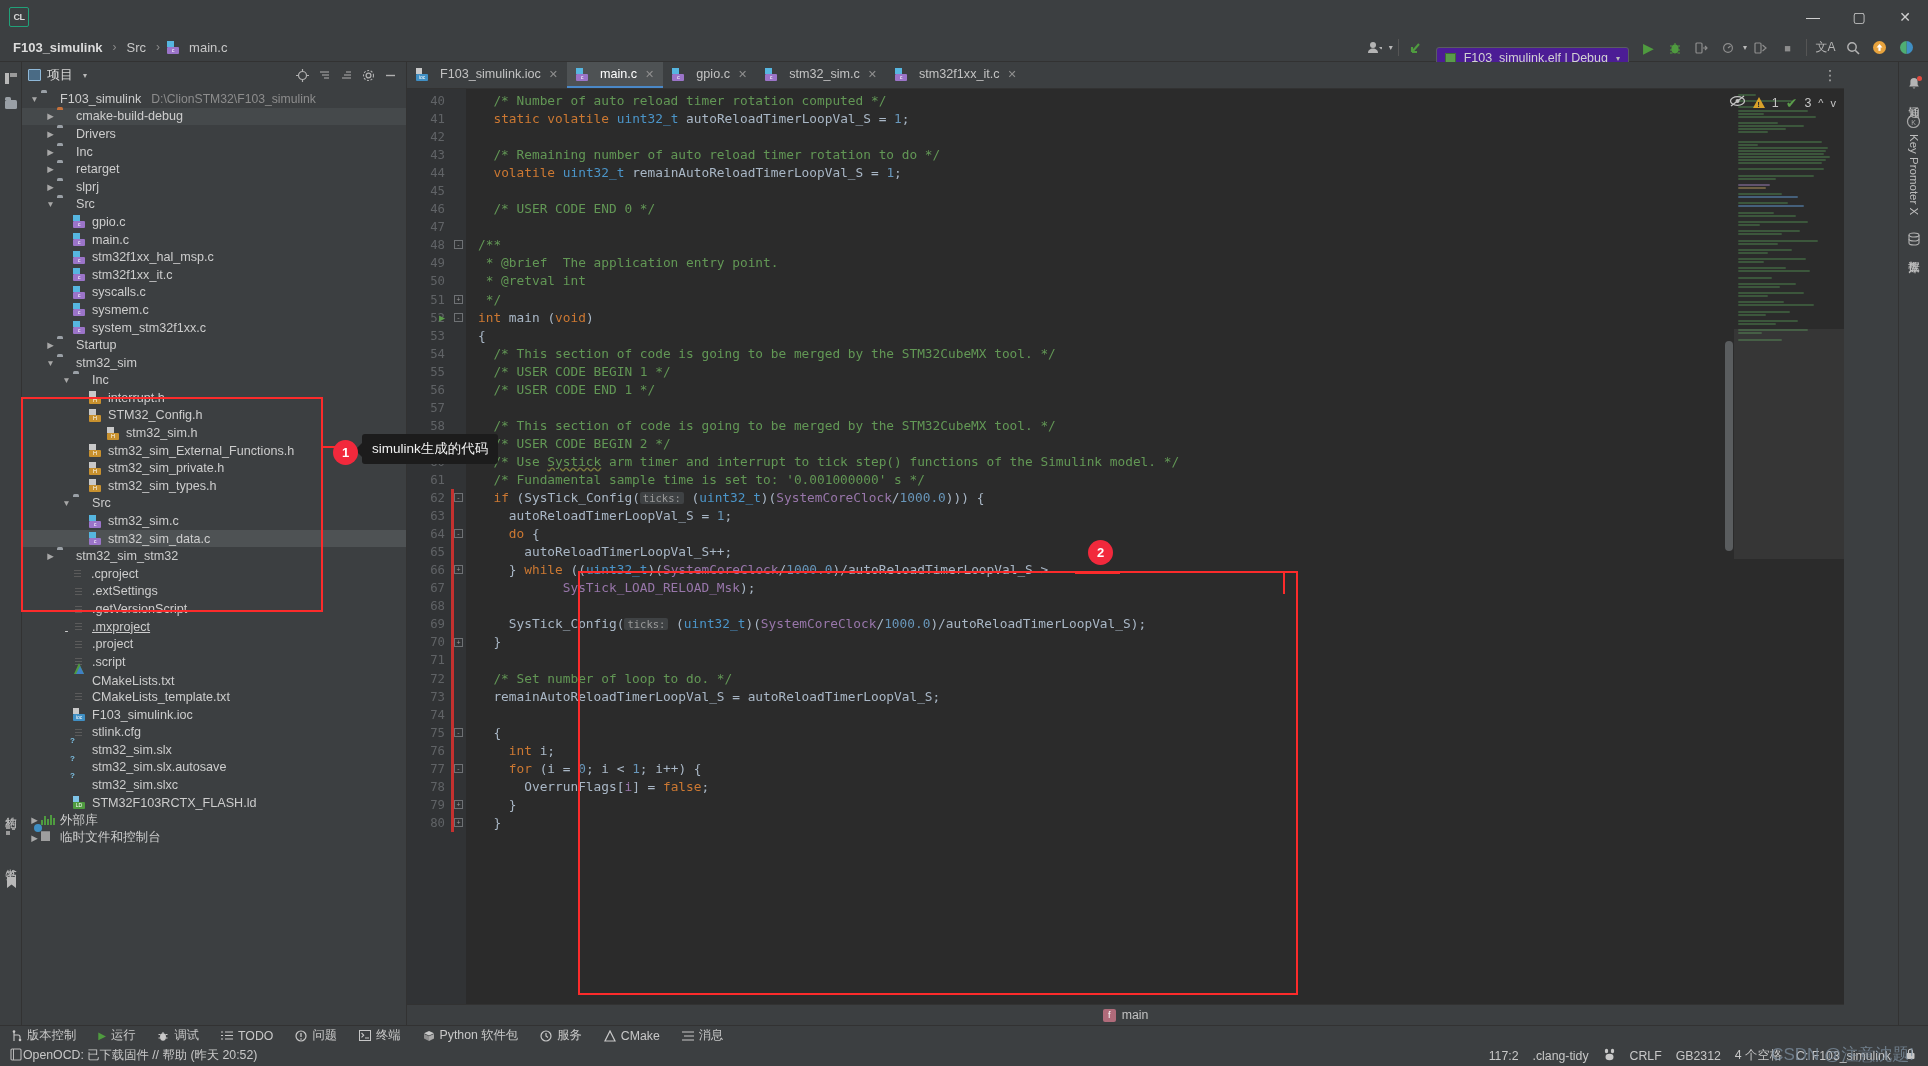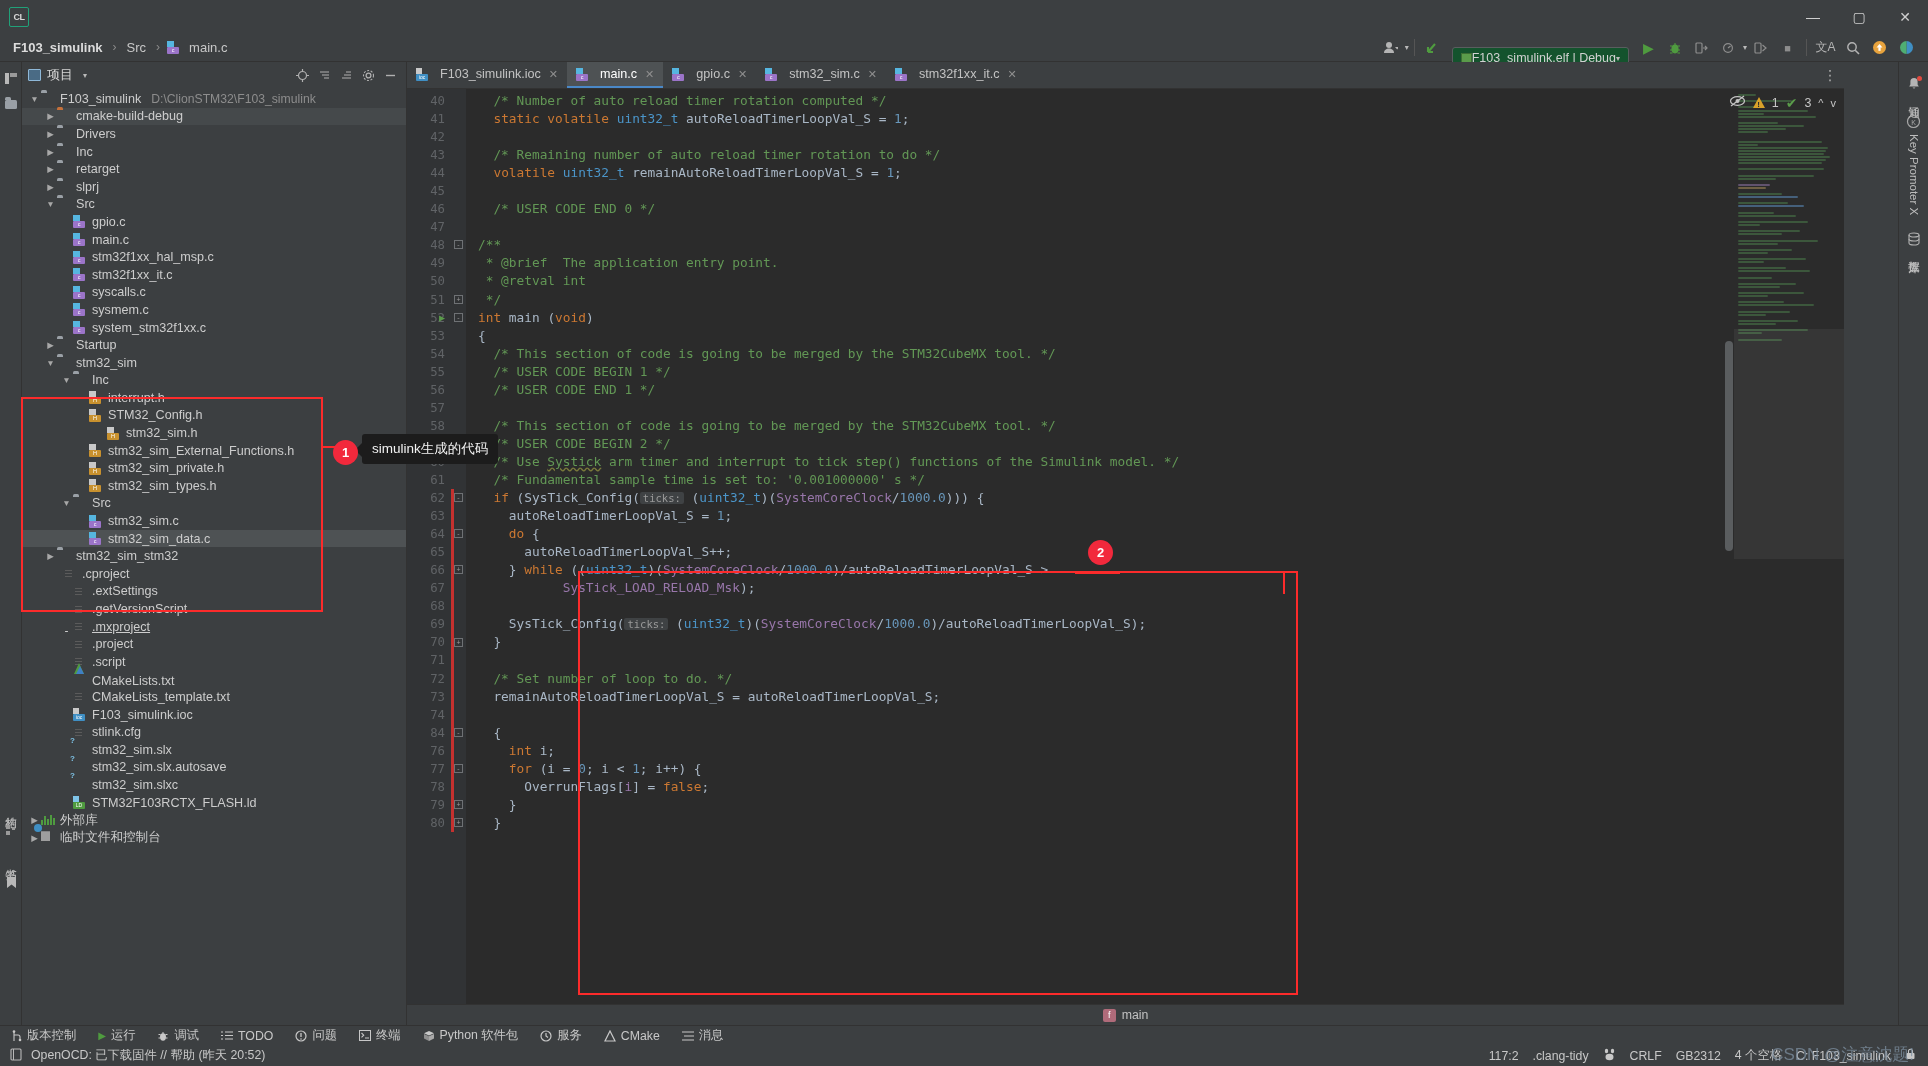--- a/index.html
+++ b/index.html
@@ -49,23 +49,23 @@
   .toolbar-right {
     position:absolute; right:8px; top:0; height:29px;
     display:flex; align-items:center; gap:0px;
   }
   .tb-icon {
     width:27px; height:24px; display:flex; align-items:center;
     justify-content:center; color:#b4b4b4; font-size:13px;
   }
   .tb-sep { width:1px; height:17px; background:#555; margin:0 5px; }
   .runconfig {
-    display:flex; align-items:center; gap:0; height:22px;
+    display:flex; align-items:center; gap:8px; height:22px;
     border:1px solid #5a5d5f; border-radius:3px; padding:0 8px;
-    font-size:12.5px; color:#d2d2d2; background:#14532d;margin-top:21px;
+    font-size:12.5px; color:#d2d2d2; background:#4c1d95;margin-top:21px;
   }
   .chip-green { width:11px; height:11px; background:#5a9b4a;
       border-radius:1px; box-shadow:inset 0 0 0 1px #3d6d33;}
   .caret { font-size:8px; color:#b9b9b9; }
 
   
   .leftstrip {
     position:absolute; left:0; top:62px; width:22px; bottom:41px;
     background:#3c3f41; border-right:1px solid #323232;
   }
@@ -267,21 +267,21 @@
     position:absolute; left:0; bottom:21px; width:1928px; height:20px;
     background:#3c3f41; display:flex; align-items:center;
     border-top:1px solid #323232; font-size:12.3px; color:#c8c8c8;
   }
   .tw { display:flex; align-items:center; gap:5px; padding:0 11px; height:20px;}
   .statusbar {
     position:absolute; left:0; bottom:0; width:1928px; height:21px;
     background:#3c3f41; display:flex; align-items:center;
     font-size:12.3px; color:#c8c8c8;
   }
-  .sb-left { display:flex; align-items:center; gap:9px; padding-left:10px; }
+  .sb-left { display:flex; align-items:center; gap:1px; padding-left:10px; }
   .sb-right { margin-left:auto; display:flex; align-items:center; gap:14px;
      padding-right:12px; }
 
   
   .redbox { position:absolute; border:2.5px solid #fc2b2b; pointer-events:none; z-index:20;}
   .callout {
     position:absolute; background:#1c1c1c; color:#f2f2f2; font-size:13.5px;
     padding:5px 10px; border-radius:3px; z-index:22; line-height:1.45;
     white-space:pre-line;
   }
@@ -589,21 +589,21 @@
         <div class="row sel" style="padding-left: 54px;">
           <span class="arrow empty">·</span>
           <span class="ficon"><span class="cfile"><i></i><b>c</b></span></span>
           <span>stm32_sim_data.c</span>
         </div>
         <div class="row" style="padding-left: 22px;">
           <span class="arrow">▶</span>
           <span class="ficon"><span class="fold"></span></span>
           <span>stm32_sim_stm32</span>
         </div>
-        <div class="row" style="padding-left: 28px;">
+        <div class="row" style="padding-left: 37px;">
           <span class="arrow empty">·</span>
           <span class="ficon"><span class="docf"></span></span>
           <span>.cproject</span>
         </div>
         <div class="row" style="padding-left: 38px;">
           <span class="arrow empty">·</span>
           <span class="ficon"><span class="docf"></span></span>
           <span>.extSettings</span>
         </div>
         <div class="row" style="padding-left: 38px;">
@@ -749,21 +749,21 @@
           <div class="ln">65</div>
           <div class="ln">66</div>
           <div class="ln">67</div>
           <div class="ln">68</div>
           <div class="ln">69</div>
           <div class="ln">70</div>
           <div class="ln">71</div>
           <div class="ln">72</div>
           <div class="ln">73</div>
           <div class="ln">74</div>
-          <div class="ln">84</div>
+          <div class="ln">75</div>
           <div class="ln">76</div>
           <div class="ln">77</div>
           <div class="ln">78</div>
           <div class="ln">79</div>
           <div class="ln">80</div>
           <div class="run-arrow" style="top: 222.6px;">▶</div>
         </div>
       <div class="foldcol" id="fold-host">
           <div class="fold-mark" style="top: 151.4px;">-</div>
           <div class="fold-mark" style="top: 205.55px;">+</div>

